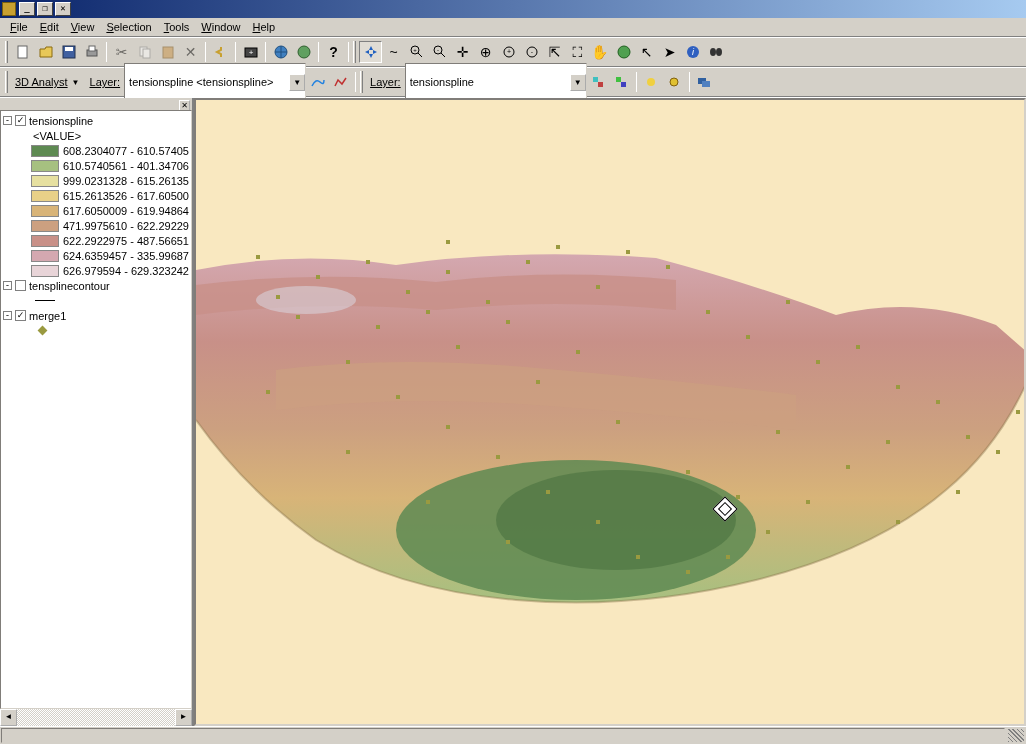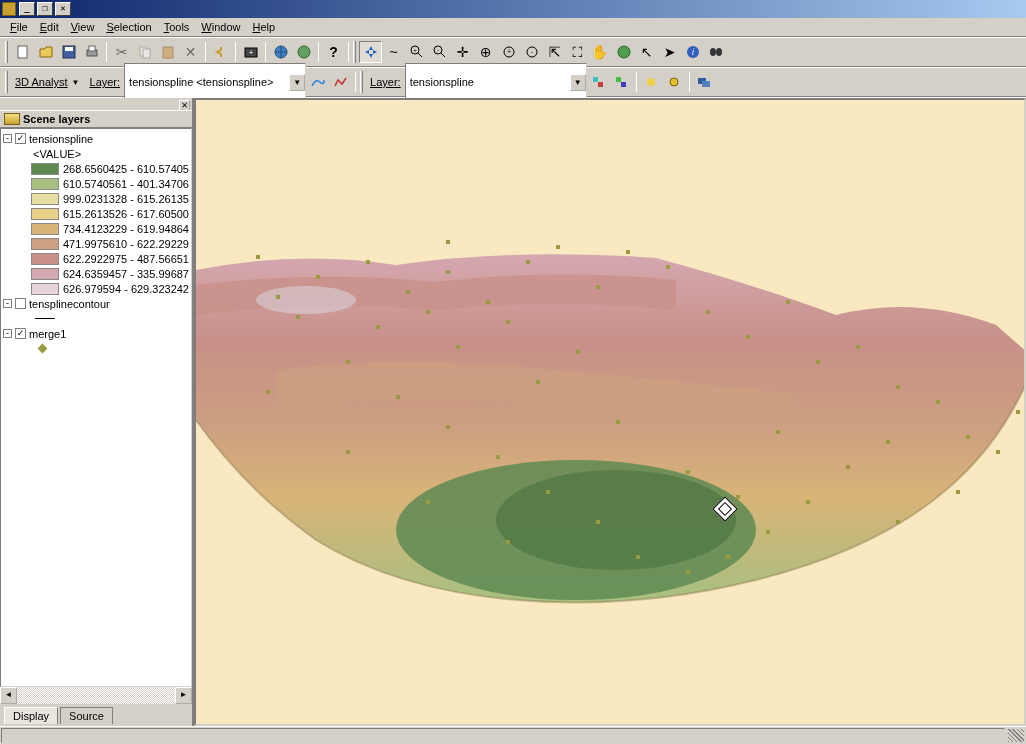--- a/index.html
+++ b/index.html
@@ -496,54 +496,50 @@
         <rect x="6" y="7" width="8" height="6" fill="#5080c0"></rect>
       </svg>
     </div>
 </div>
 
 <div class="content-area">
   <div class="toc-panel">
     <div class="toc-close">
       <span>✕</span>
     </div>
-    <div class="toc-header">
-      <div class="layers-icon"></div>
-      <span>Scene layers</span>
-    </div>
     <div class="toc-tree">
 
       <div class="tree-row">
         <span class="tree-toggle">-</span>
         <span class="tree-check">✓</span>
         <span>tensionspline</span>
       </div>
       <div class="tree-row" style="padding-left:30px">
         <span>&lt;VALUE&gt;</span>
       </div>
       <div id="legend-rows">
           <div class="tree-row">
             <div class="legend-swatch" style="background: rgb(94, 138, 82);"></div>
-            <span>268.6560425 - 610.57405</span>
+            <span>608.2304077 - 610.57405</span>
           </div>
           <div class="tree-row">
             <div class="legend-swatch" style="background: rgb(166, 192, 128);"></div>
             <span>610.5740561 - 401.34706</span>
           </div>
           <div class="tree-row">
             <div class="legend-swatch" style="background: rgb(230, 224, 160);"></div>
             <span>999.0231328 - 615.26135</span>
           </div>
           <div class="tree-row">
             <div class="legend-swatch" style="background: rgb(232, 208, 136);"></div>
             <span>615.2613526 - 617.60500</span>
           </div>
           <div class="tree-row">
             <div class="legend-swatch" style="background: rgb(216, 180, 120);"></div>
-            <span>734.4123229 - 619.94864</span>
+            <span>617.6050009 - 619.94864</span>
           </div>
           <div class="tree-row">
             <div class="legend-swatch" style="background: rgb(204, 160, 128);"></div>
             <span>471.9975610 - 622.29229</span>
           </div>
           <div class="tree-row">
             <div class="legend-swatch" style="background: rgb(200, 144, 136);"></div>
             <span>622.2922975 - 487.56651</span>
           </div>
           <div class="tree-row">
@@ -571,24 +567,20 @@
         <span>merge1</span>
       </div>
       <div class="tree-row">
           <div class="point-swatch"></div>
         </div>
     </div>
     <div class="toc-scroll">
       <div class="sb-btn">◄</div>
       <div class="sb-track"></div>
       <div class="sb-btn">►</div>
-    </div>
-    <div class="toc-tabs">
-      <div class="toc-tab active">Display</div>
-      <div class="toc-tab">Source</div>
     </div>
   </div>
 
   <div class="scene-view">
     <svg class="terrain" viewBox="0 0 840 380" preserveAspectRatio="none">
       <defs>
         <linearGradient id="g1" x1="0" y1="0" x2="0" y2="1">
           <stop offset="0" stop-color="#d4a8b0"></stop>
           <stop offset="0.25" stop-color="#c89088"></stop>
           <stop offset="0.5" stop-color="#cca080"></stop>

